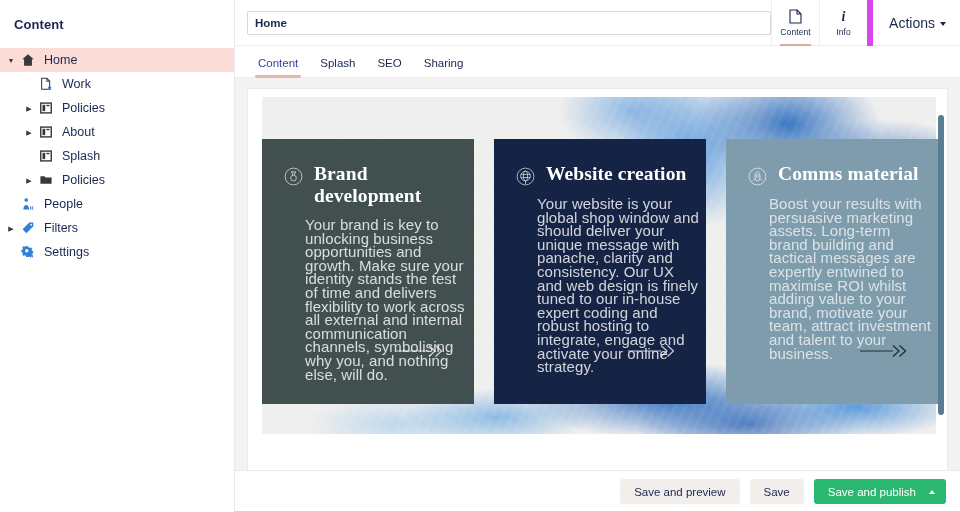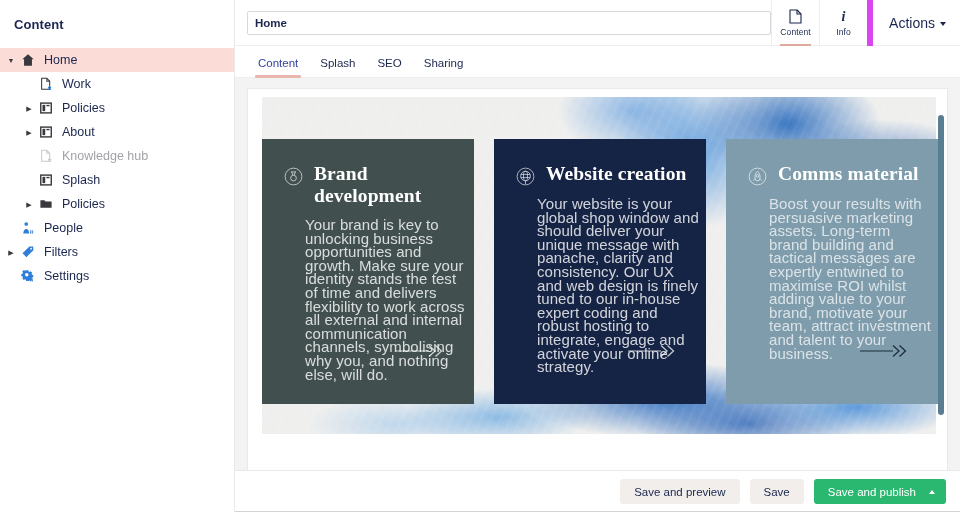--- a/index.html
+++ b/index.html
@@ -360,34 +360,20 @@
         <div class="tree-row lvl1">
           <span class="caret">▶</span>
           <span class="tree-icon">
             <svg width="14" height="14" viewBox="0 0 16 16">
         <rect x="2" y="2.4" width="12" height="11.2" fill="none" stroke="#38383d" stroke-width="1.6"></rect>
         <rect x="4" y="4.4" width="3.1" height="7.2" fill="#38383d"></rect>
         <rect x="8.4" y="4.4" width="3.6" height="1.6" fill="#38383d"></rect>
             </svg>
           </span>
           <span class="tree-label">About</span>
-        </div>
-        <div class="tree-row lvl1 muted">
-          <span class="caret spacer">▶</span>
-          <span class="tree-icon">
-            <svg width="14" height="14" viewBox="0 0 16 16">
-        <path d="M3 1.5h6l3.2 3.2V14H3z" fill="none" stroke="#c9c9ce" stroke-width="1.2" stroke-linejoin="round"></path>
-        <path d="M9 1.5v3.4h3.2" fill="none" stroke="#c9c9ce" stroke-width="1.2"></path>
-        <rect x="10.3" y="11.2" width="1.5" height="1.5" fill="#c9c9ce"></rect>
-        <rect x="12.4" y="11.2" width="1.5" height="1.5" fill="#c9c9ce"></rect>
-        <rect x="10.3" y="13.2" width="1.5" height="1.5" fill="#c9c9ce"></rect>
-        <rect x="12.4" y="13.2" width="1.5" height="1.5" fill="#c9c9ce"></rect>
-            </svg>
-          </span>
-          <span class="tree-label">Knowledge hub</span>
         </div>
         <div class="tree-row lvl1">
           <span class="caret spacer">▶</span>
           <span class="tree-icon">
             <svg width="14" height="14" viewBox="0 0 16 16">
         <rect x="2" y="2.4" width="12" height="11.2" fill="none" stroke="#38383d" stroke-width="1.6"></rect>
         <rect x="4" y="4.4" width="3.1" height="7.2" fill="#38383d"></rect>
         <rect x="8.4" y="4.4" width="3.6" height="1.6" fill="#38383d"></rect>
             </svg>
           </span>

